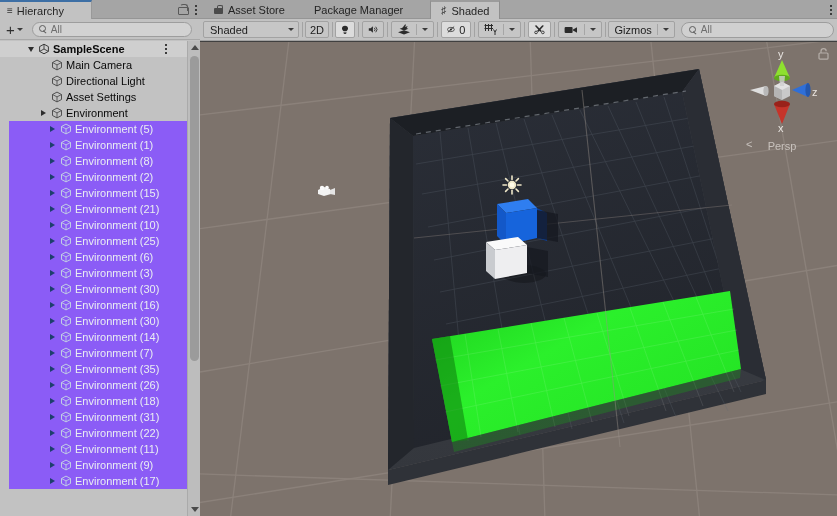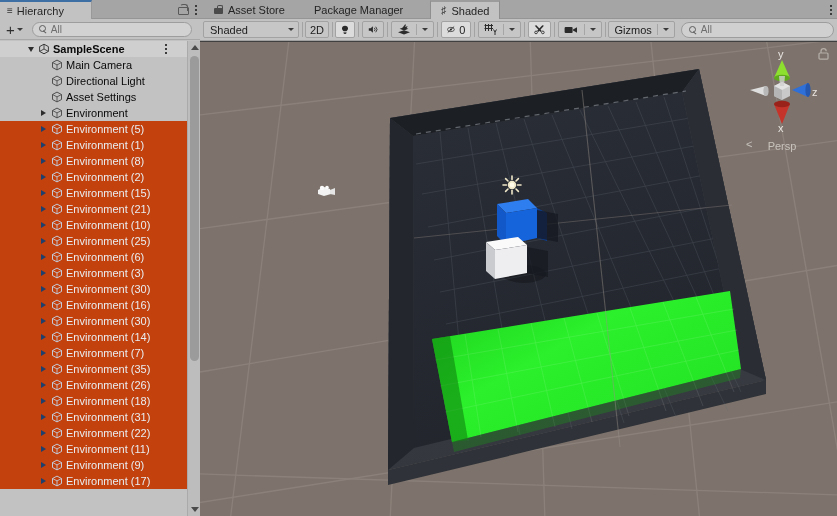--- a/index.html
+++ b/index.html
@@ -103,21 +103,21 @@
     overflow: hidden;
     background: #c2c2c2;
   }
   .row {
     position: relative; height: 16px;
     display: flex; align-items: center;
     white-space: nowrap; font-size: 11px;
     color: #090909;
   }
   .row.scene-row { background: #cfcfcf; }
-  .row.sel { background: #c2410c; color: #e9edf2; }
+  .row.sel { background: #8b5cf6; color: #e9edf2; margin-left: 9px; }
   .row .twisty {
     width: 13px; flex: none; display: flex; align-items: center; justify-content: center;
   }
   .tri-r {
     width: 0; height: 0; border-top: 3.5px solid transparent;
     border-bottom: 3.5px solid transparent; border-left: 5px solid #2d2d2d;
   }
   .row.sel .tri-r { border-left-color: #1d3f6d; }
   .tri-d {
     width: 0; height: 0; border-left: 3.6px solid transparent;

